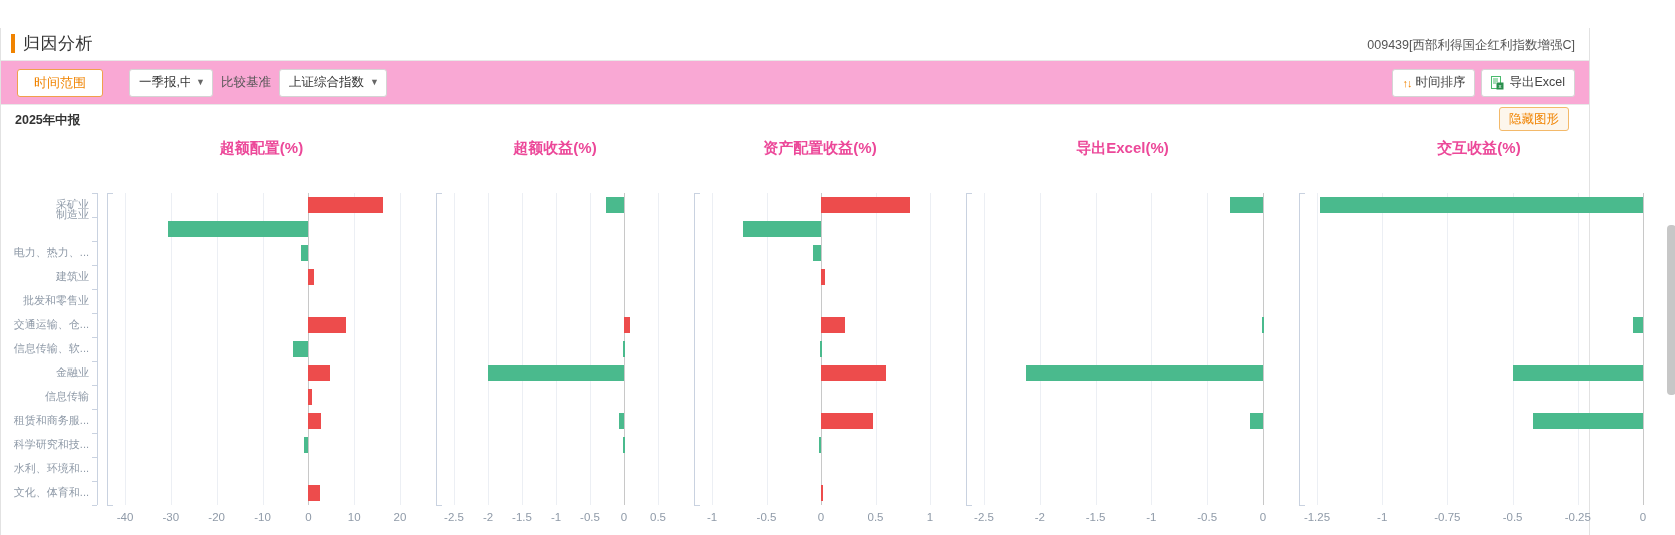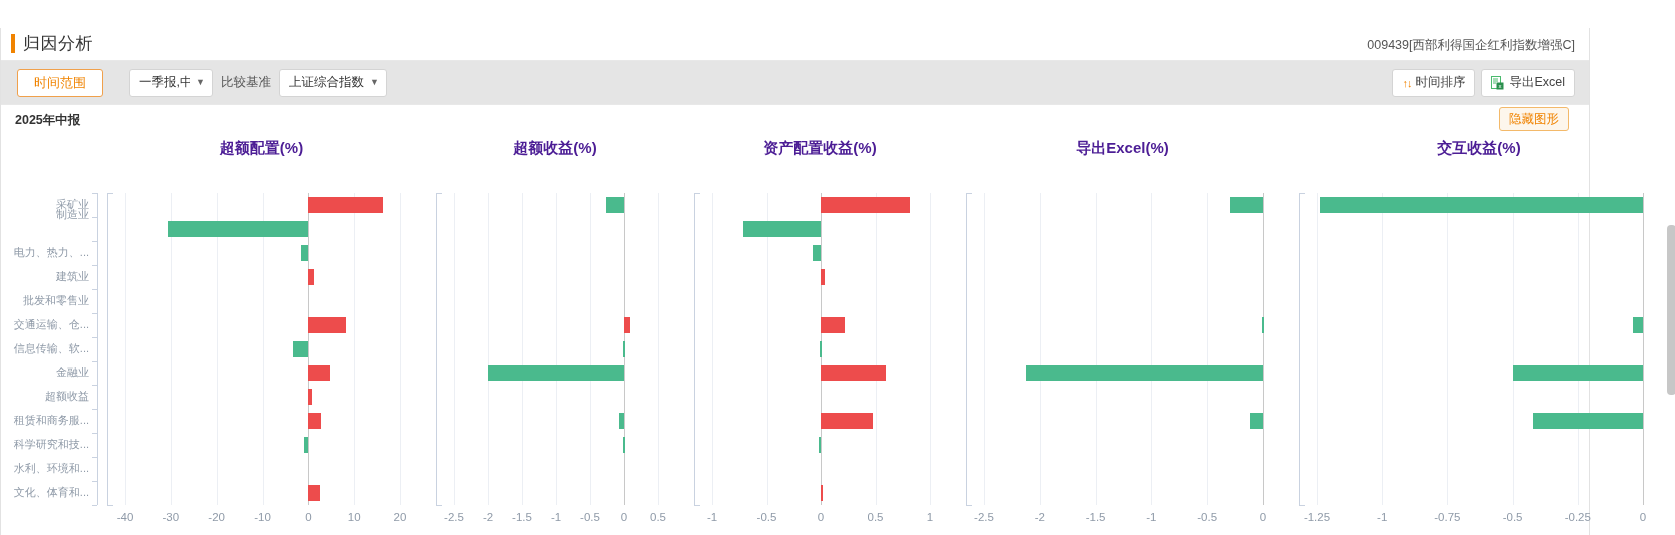--- a/index.html
+++ b/index.html
@@ -20,21 +20,21 @@
   .title-wrap { position: absolute; left: 10px; top: 4px; display: flex; align-items: center; }
   .title-bar { width: 4px; height: 19px; background: #f08300; margin-right: 8px; }
   .page-title { font-size: 17px; color: #333; letter-spacing: .5px; }
   .fund-code {
     position: absolute; right: 14px; top: 9px;
     font-size: 12.5px; color: #555;
   }
 
   
   .toolbar {
-    height: 44px; background: #e5e5e5;
+    height: 44px; background: #f9a8d4;
     border-bottom: 1px solid #e8e8e8;
     display: flex; align-items: center; position: relative;
   }
   .btn-range {
     margin-left: 16px;
     height: 28px; min-width: 86px; padding: 0 12px;
     border: 1px solid #f0a04b; border-radius: 3px;
     background: #fff; color: #f08300; font-size: 13px;
     display: flex; align-items: center; justify-content: center;
     cursor: pointer;
@@ -81,21 +81,21 @@
     position: absolute; right: 8px; width: 88px;
     text-align: right; font-size: 11px; color: #8f9aa8;
     white-space: nowrap; overflow: hidden; text-overflow: ellipsis;
   }
   .ytick { position: absolute; right: 0; width: 5px; height: 1px; background: #c9d2e0; }
   .yaxis-line { position: absolute; left: 96px; top: 58px; width: 1px; height: 312px; background: #c9d2e0; }
 
   .panel { position: absolute; top: 0; height: 426px; }
   .panel-title {
     position: absolute; top: 4px; left: 0; width: 100%;
-    text-align: center; font-size: 15px; color: #4c1d95; font-weight: bold;
+    text-align: center; font-size: 15px; color: #ec4899; font-weight: bold;
   }
   .plot { position: absolute; top: 58px; height: 312px; left: 0; }
   .gridline { position: absolute; top: 0; width: 1px; height: 312px; background: #eceff4; }
   .zeroline { position: absolute; top: 0; width: 1px; height: 312px; background: #c8c8c8; }
   .bar { position: absolute; height: 16px; }
   .bar.pos { background: #ed4c4c; }
   .bar.neg { background: #4aba8d; }
   .xtick-lbl {
     position: absolute; top: 376px; font-size: 11.5px; color: #8f9aa8;
     transform: translateX(-50%); white-space: nowrap;
@@ -171,21 +171,21 @@
         <div class="ylabel" style="top: 134px;">建筑业</div>
         <div class="ytick" style="top: 130px;"></div>
         <div class="ylabel" style="top: 158px;">批发和零售业</div>
         <div class="ytick" style="top: 154px;"></div>
         <div class="ylabel" style="top: 182px;">交通运输、仓...</div>
         <div class="ytick" style="top: 178px;"></div>
         <div class="ylabel" style="top: 206px;">信息传输、软...</div>
         <div class="ytick" style="top: 202px;"></div>
         <div class="ylabel" style="top: 230px;">金融业</div>
         <div class="ytick" style="top: 226px;"></div>
-        <div class="ylabel" style="top: 254px;">超额收益</div>
+        <div class="ylabel" style="top: 254px;">信息传输</div>
         <div class="ytick" style="top: 250px;"></div>
         <div class="ylabel" style="top: 278px;">租赁和商务服...</div>
         <div class="ytick" style="top: 274px;"></div>
         <div class="ylabel" style="top: 302px;">科学研究和技...</div>
         <div class="ytick" style="top: 298px;"></div>
         <div class="ylabel" style="top: 326px;">水利、环境和...</div>
         <div class="ytick" style="top: 322px;"></div>
         <div class="ylabel" style="top: 350px;">文化、体育和...</div>
         <div class="ytick" style="top: 346px;"></div>
         <div class="ytick" style="top: 370px;"></div>

